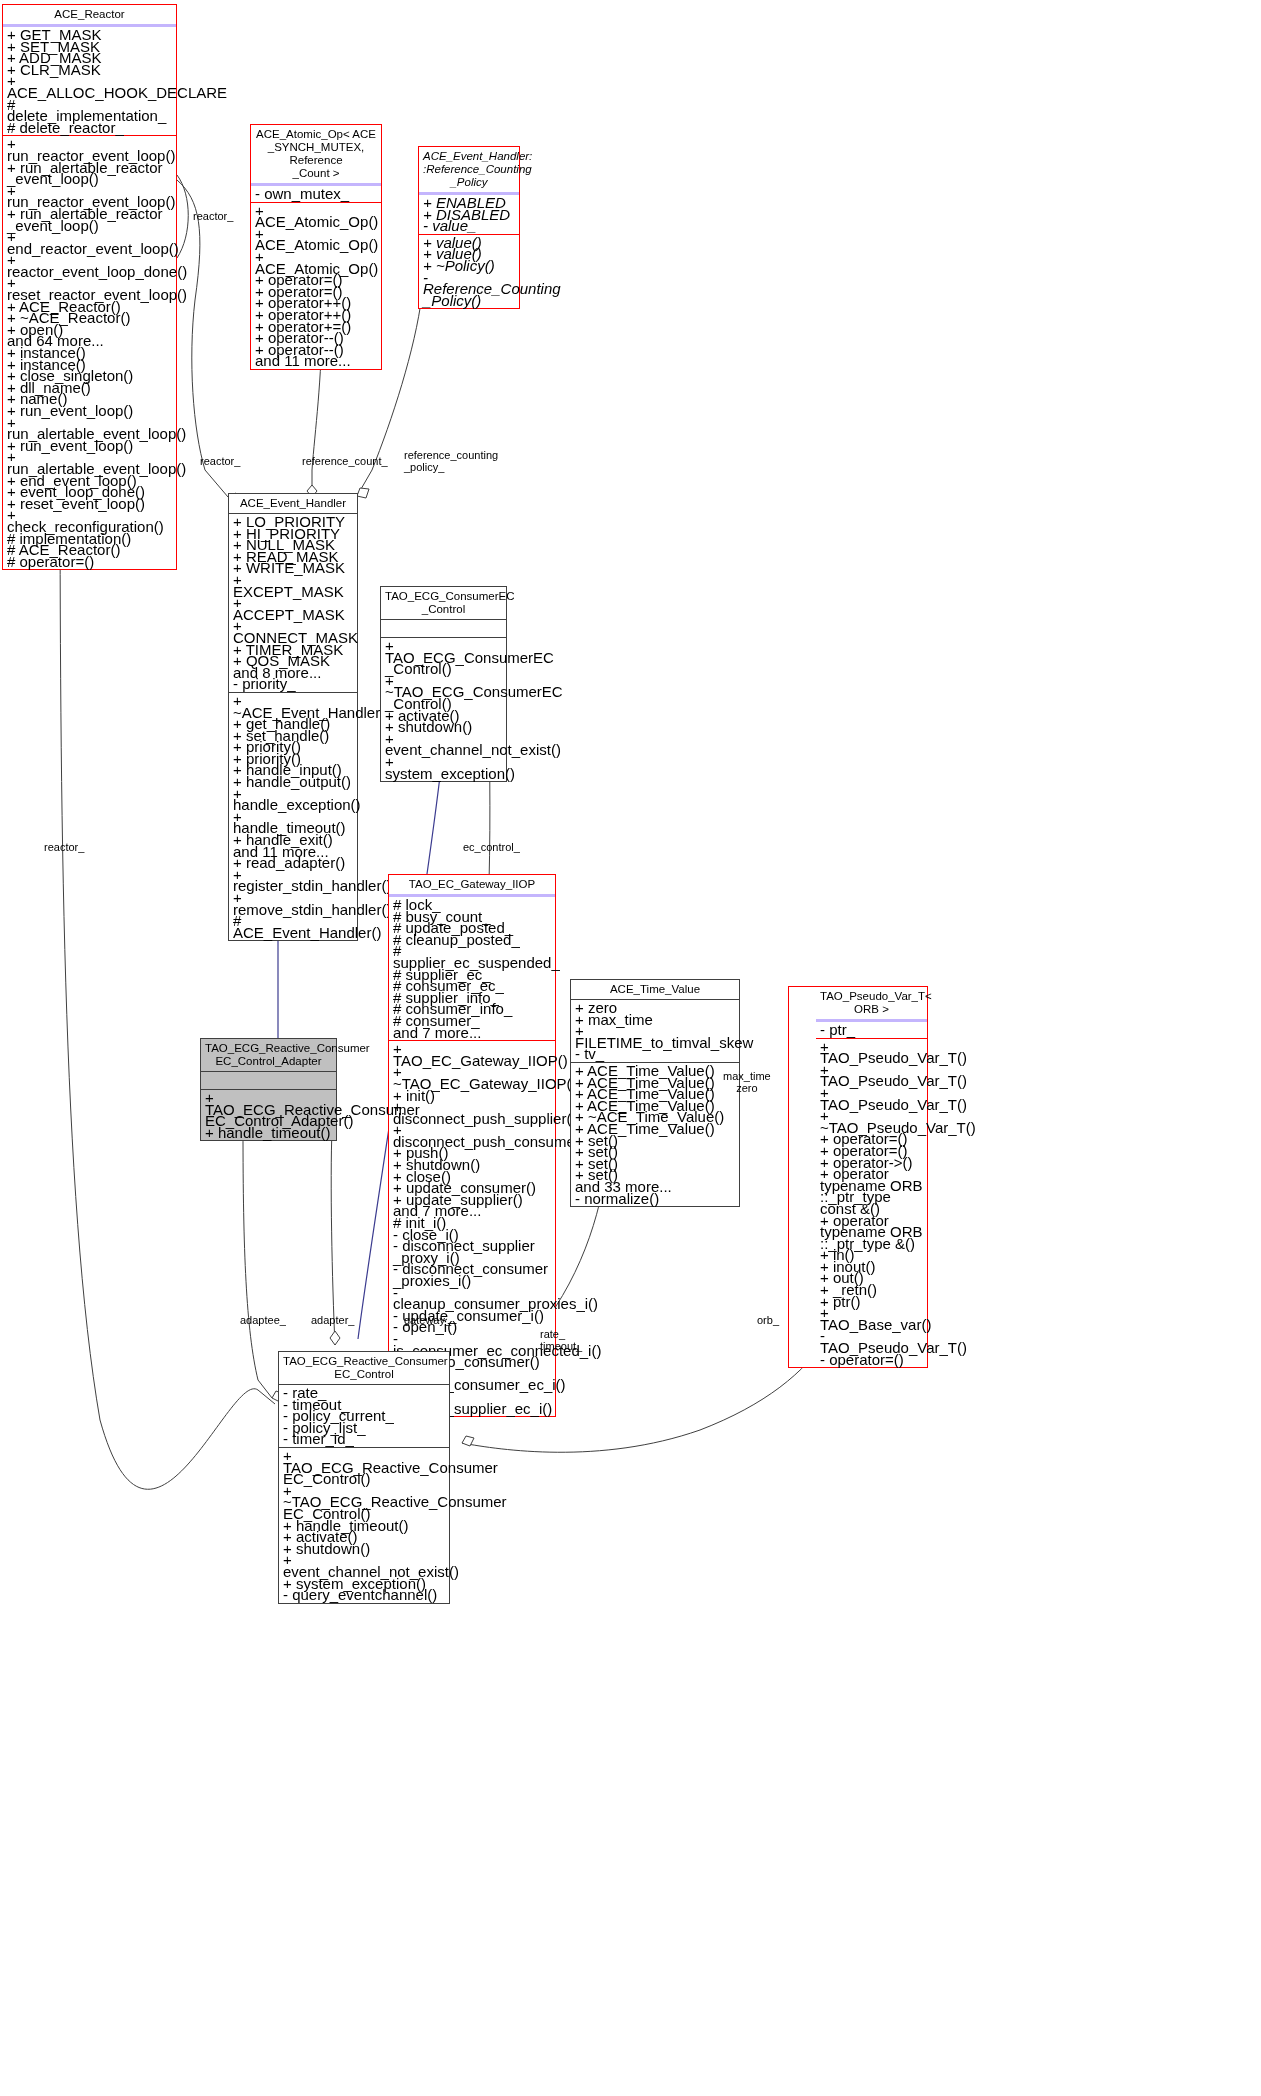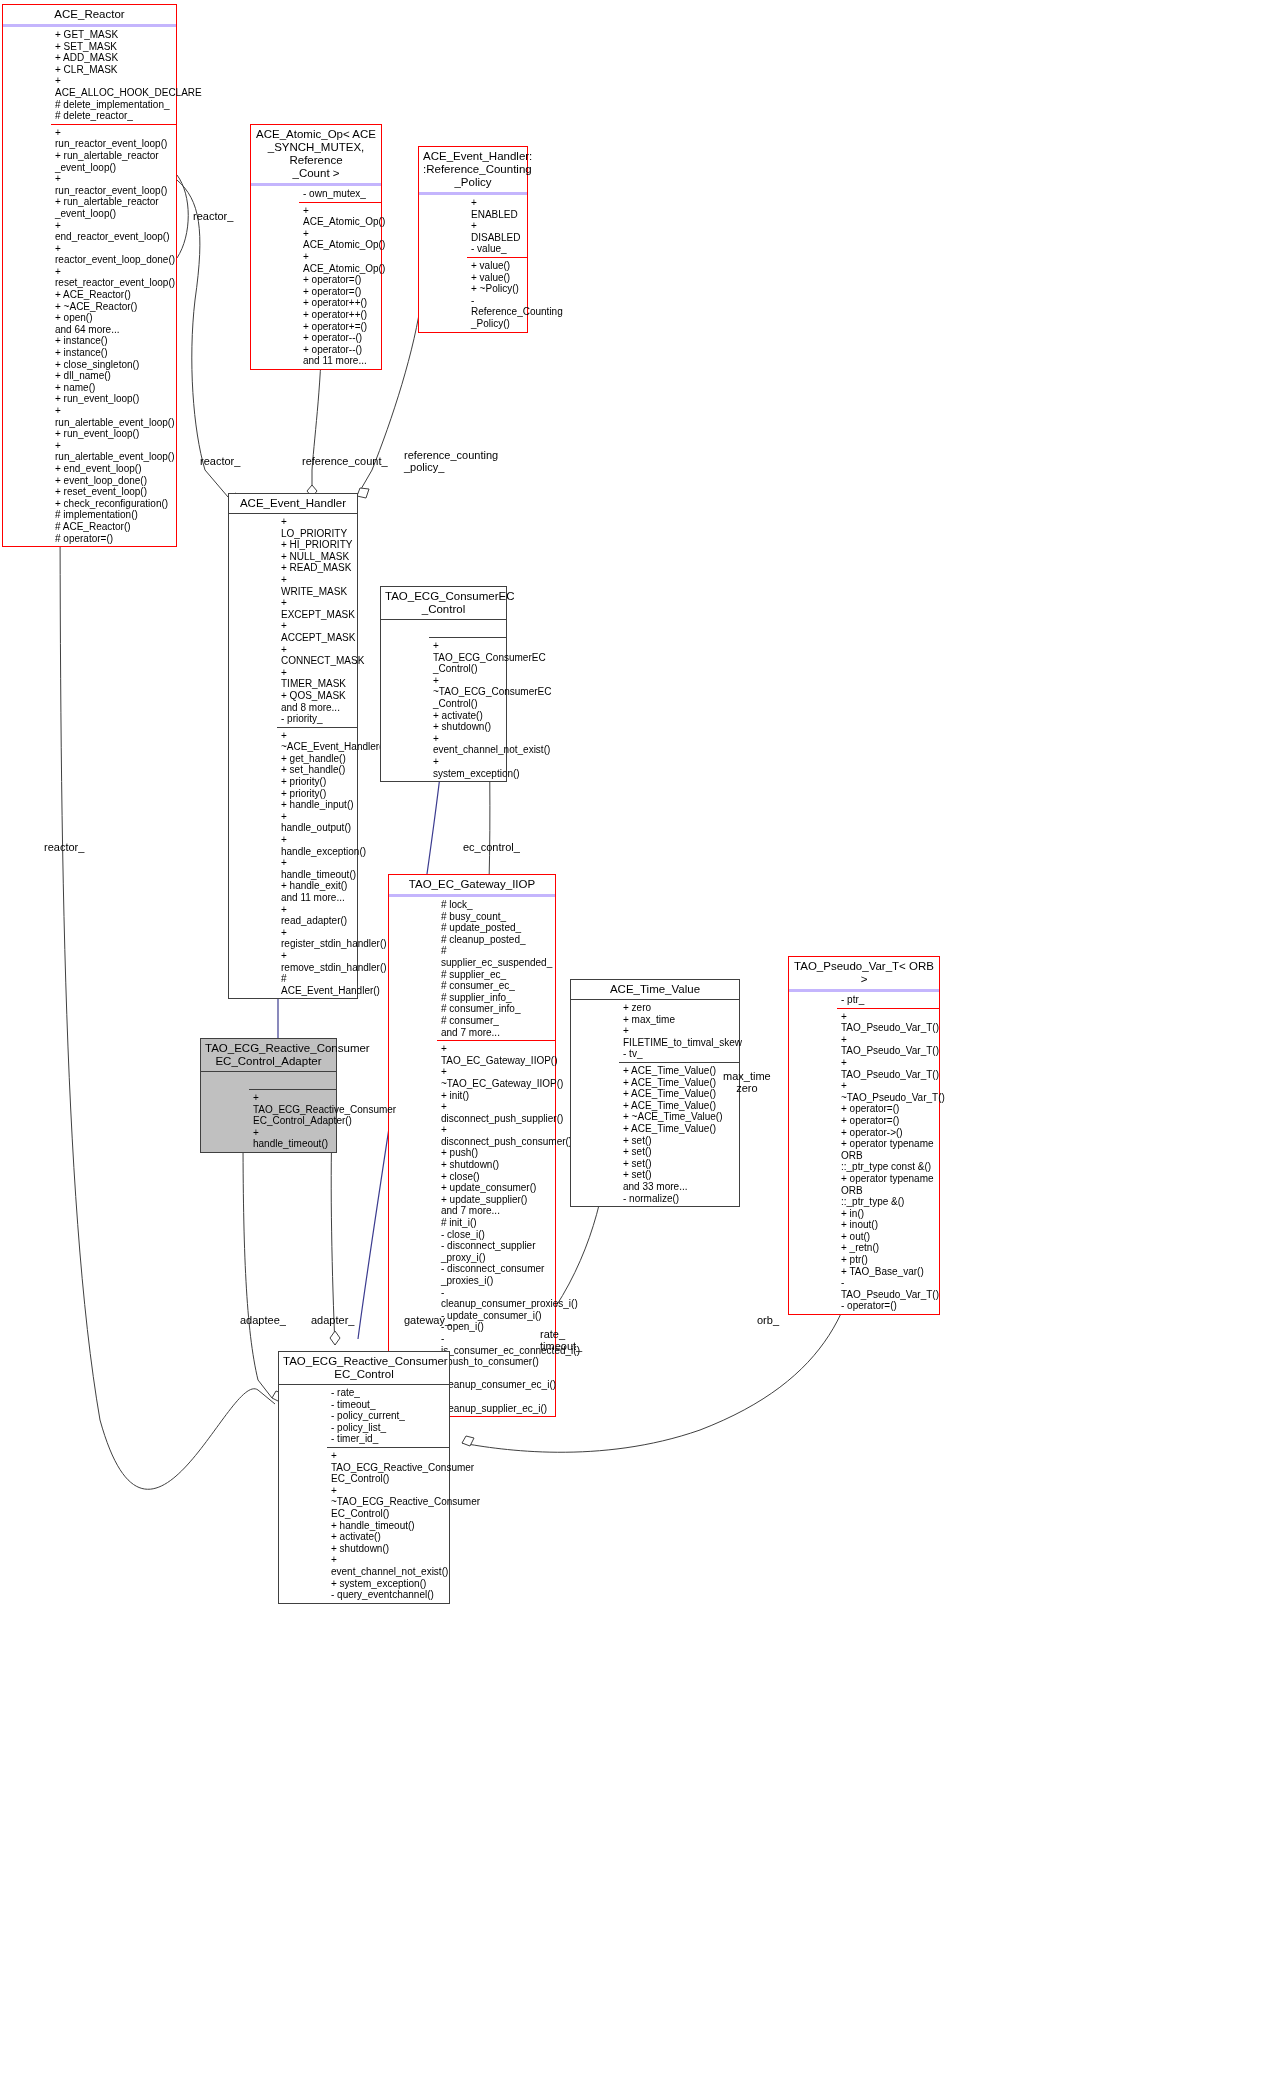--- a/index.html
+++ b/index.html
@@ -14,21 +14,21 @@
 
   .cls .title{
     text-align:center;font-size:11.5px;line-height:13px;color:#000;
     padding:3px 4px 3px 4px;white-space:pre-line;
   }
   .cls.red .title{border-bottom:3px solid #c4b5fd;}
   .cls.blk .title{border-bottom:1px solid #404040;}
   .cls.grey .title{border-bottom:1px solid #404040;}
 
   .cls .attrs,.cls .ops{
-    font-size:10px;line-height:11.6px;color:#000;padding:2px 3px 2px 4px;margin-left:48px;
+    font-size:15px;line-height:11.6px;color:#000;padding:2px 3px 2px 4px;
   }
   .cls.red .attrs{border-bottom:1px solid #ff0000;}
   .cls.blk .attrs{border-bottom:1px solid #404040;}
   .cls.grey .attrs{border-bottom:1px solid #404040;}
   .cls .attrs div,.cls .ops div{white-space:pre-wrap;}
   .cls .attrs.empty{min-height:13px;}
 
   .edgelabel{
     position:absolute;font-size:11px;line-height:12px;color:#000;
     white-space:pre-line;
@@ -144,21 +144,21 @@
         <div>+ operator=()</div>
         <div>+ operator++()</div>
         <div>+ operator++()</div>
         <div>+ operator+=()</div>
         <div>+ operator--()</div>
         <div>+ operator--()</div>
         <div>and 11 more...</div>
       </div>
   </div>
 
-  <div class="cls red" style="left:418px;top:146px;width:110px;">
+  <div class="cls red" style="left:418px;top:146px;width:102px;font-style:italic;">
     <div class="title">ACE_Event_Handler:
 :Reference_Counting
 _Policy</div>
     <div class="attrs">
         <div>+ ENABLED</div>
         <div>+ DISABLED</div>
         <div>- value_</div>
       </div>
     <div class="ops">
         <div>+ value()</div>
@@ -280,21 +280,21 @@
         <div>+ ACE_Time_Value()</div>
         <div>+ set()</div>
         <div>+ set()</div>
         <div>+ set()</div>
         <div>+ set()</div>
         <div>and 33 more...</div>
         <div>- normalize()</div>
       </div>
   </div>
 
-  <div class="cls red" style="left:788px;top:956px;width:152px;">
+  <div class="cls red" style="left:788px;top:986px;width:140px;padding-left:27px;">
     <div class="title">TAO_Pseudo_Var_T&lt; ORB &gt;</div>
     <div class="attrs">
         <div>- ptr_</div>
       </div>
     <div class="ops">
         <div>+ TAO_Pseudo_Var_T()</div>
         <div>+ TAO_Pseudo_Var_T()</div>
         <div>+ TAO_Pseudo_Var_T()</div>
         <div>+ ~TAO_Pseudo_Var_T()</div>
         <div>+ operator=()</div>

